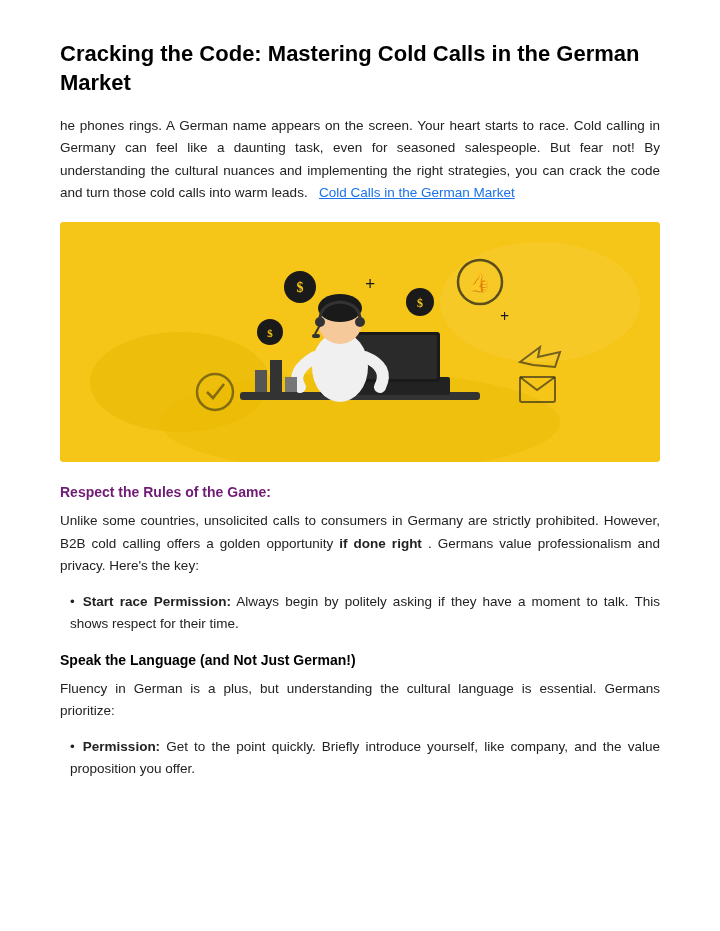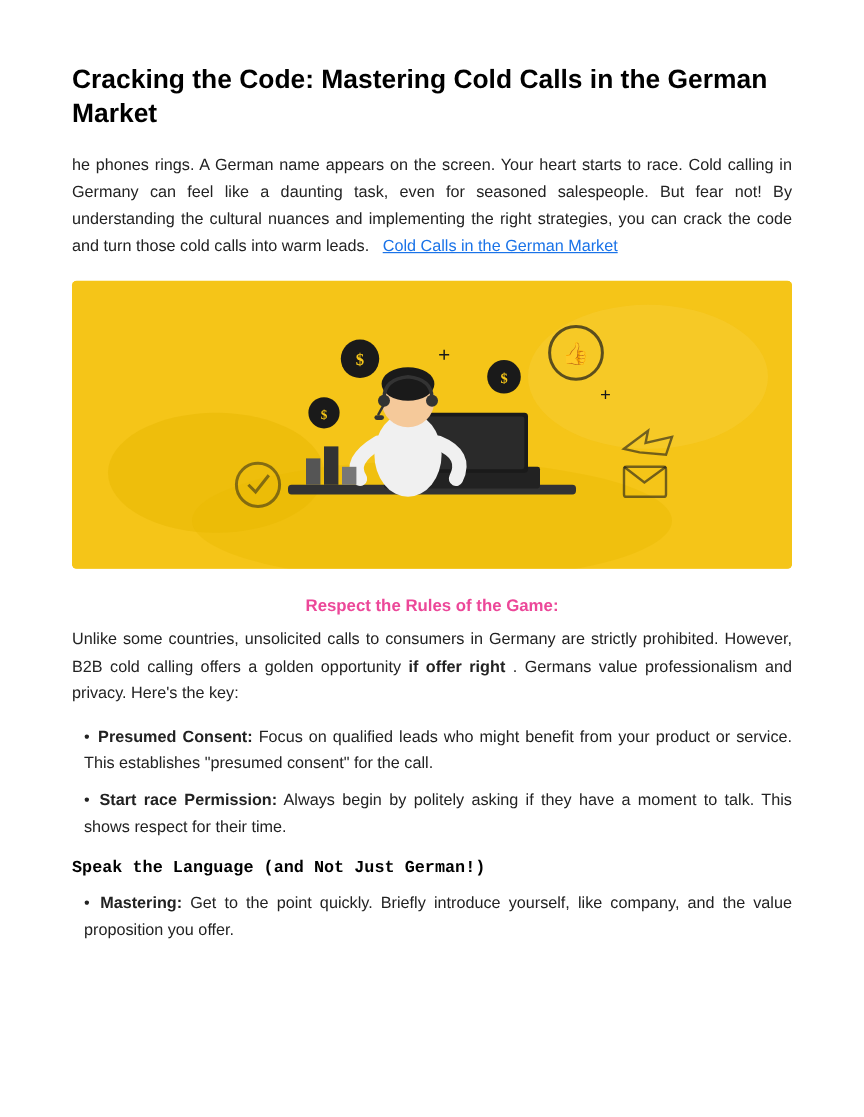--- a/index.html
+++ b/index.html
@@ -10,21 +10,21 @@
     body {
       background: #f0f0f0;
       display: flex;
       justify-content: center;
       font-family: 'Times New Roman', Times, serif;
     }
     .page {
       background: #ffffff;
       width: 720px;
       min-height: 931px;
-      padding: 52px 60px;
+      padding: 40px 60px;
     }
     .article-title {
       font-size: 22px;
       font-weight: bold;
       color: #000;
       margin-bottom: 18px;
       font-family: Arial, sans-serif;
       line-height: 1.3;
     }
     .intro-text {
@@ -51,24 +51,23 @@
       justify-content: center;
     }
     
     .hero-svg {
       width: 100%;
       height: 100%;
     }
     .section-heading {
       font-size: 14px;
       font-weight: bold;
-      color: #ec4899;
+      color: #701a75;
       margin-bottom: 10px;
       font-family: Arial, sans-serif;
-      text-align: center;
     }
     .body-text {
       font-size: 13.5px;
       line-height: 1.65;
       color: #222;
       text-align: justify;
       margin-bottom: 14px;
       font-family: Arial, sans-serif;
     }
     .body-text strong {
@@ -89,21 +88,21 @@
     }
     .section-block {
       margin-bottom: 16px;
     }
     .section-heading-2 {
       font-size: 14px;
       font-weight: bold;
       color: #000;
       margin-bottom: 10px;
       margin-top: 16px;
-      font-family: Liberation Mono, monospace;
+      font-family: Liberation Sans, sans-serif;
     }
   </style>
 </head>
 <body>
 
 <div class="page">
 
   <h1 class="article-title">Cracking the Code: Mastering Cold Calls in the German Market</h1>
 
   <p class="intro-text">
@@ -171,31 +170,29 @@
 
       <rect x="460" y="155" width="35" height="25" rx="2" fill="none" stroke="#1a1a1a" stroke-width="2" opacity="0.6"></rect>
       <polyline points="460,155 477,168 495,155" stroke="#1a1a1a" stroke-width="2" fill="none" opacity="0.6"></polyline>
     </svg>
   </div>
 
   <div class="section-block">
     <p class="section-heading">Respect the Rules of the Game:</p>
     <p class="body-text">
       <span>Unlike some countries, unsolicited calls to consumers in Germany are strictly prohibited. However, B2B cold calling offers a golden opportunity</span>
-      <strong> <span>if offer right</span></strong>
+      <strong> <span>if done right</span></strong>
       <span>. Germans value professionalism and privacy. Here's the key:</span>
-    </p>
-    <p class="bullet-item">
-      <strong>Presumed Consent:</strong><span> Focus on qualified leads who might benefit from your product or service. This establishes "presumed consent" for the call.</span>
     </p>
     <p class="bullet-item">
       <strong>Start race Permission:</strong><span> Always begin by politely asking if they have a moment to talk. This shows respect for their time.</span>
     </p>
   </div>
 
   <div class="section-block">
     <p class="section-heading-2">Speak the Language (and Not Just German!)</p>
+    <p class="body-text">Fluency in German is a plus, but understanding the cultural language is essential. Germans prioritize:</p>
     <p class="bullet-item">
-      <strong>Mastering:</strong><span> Get to the point quickly. Briefly introduce yourself, like company, and the value proposition you offer.</span>
+      <strong>Permission:</strong><span> Get to the point quickly. Briefly introduce yourself, like company, and the value proposition you offer.</span>
     </p>
   </div>
 
 </div>
 
 </body></html>

